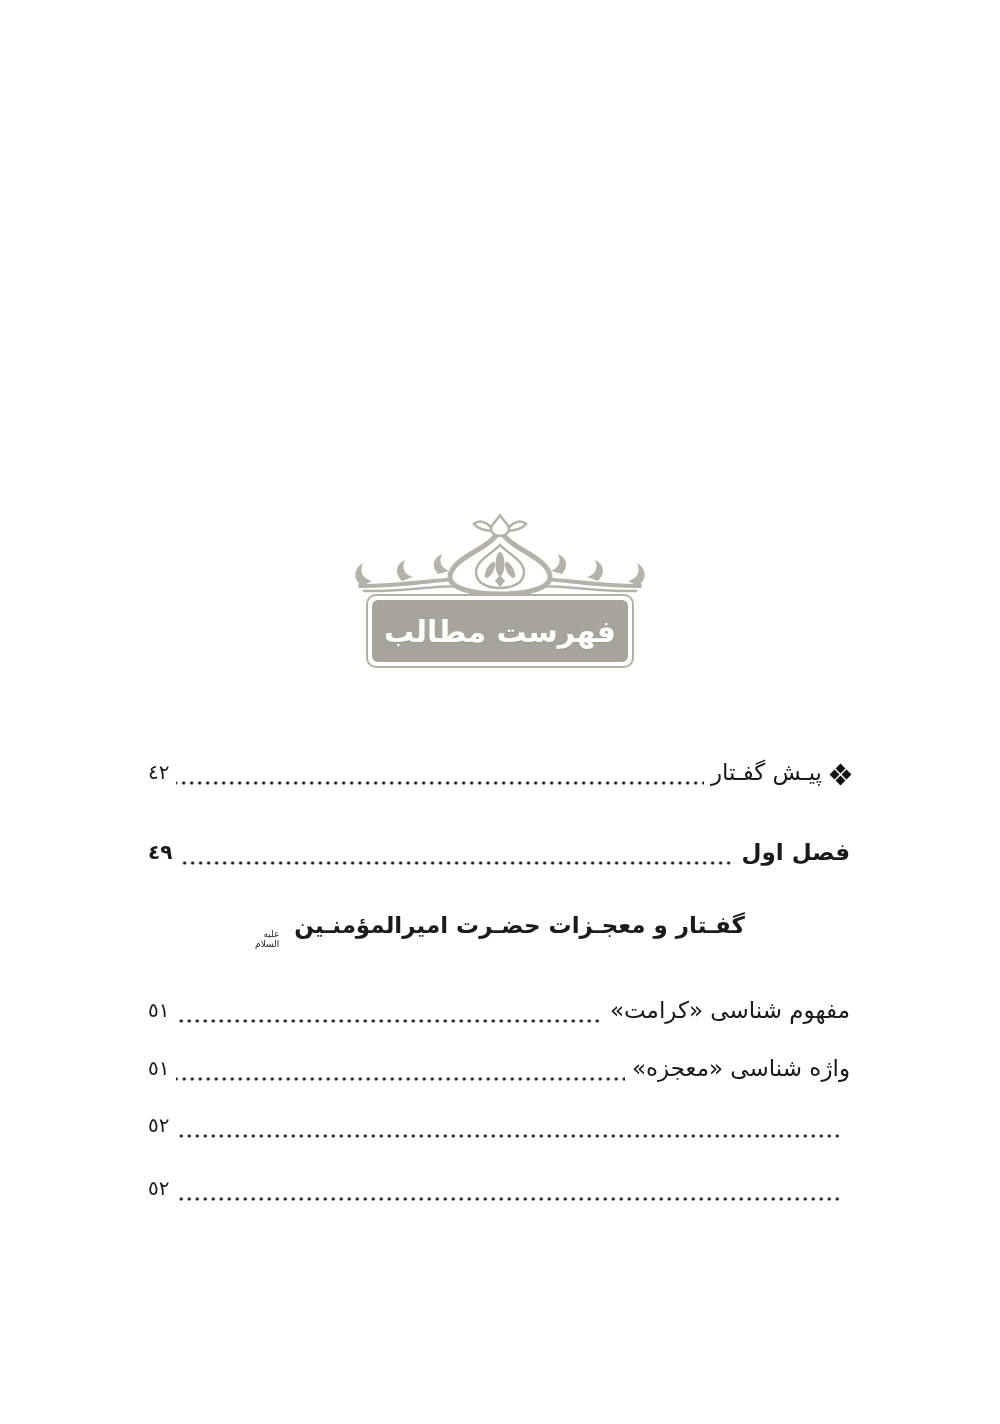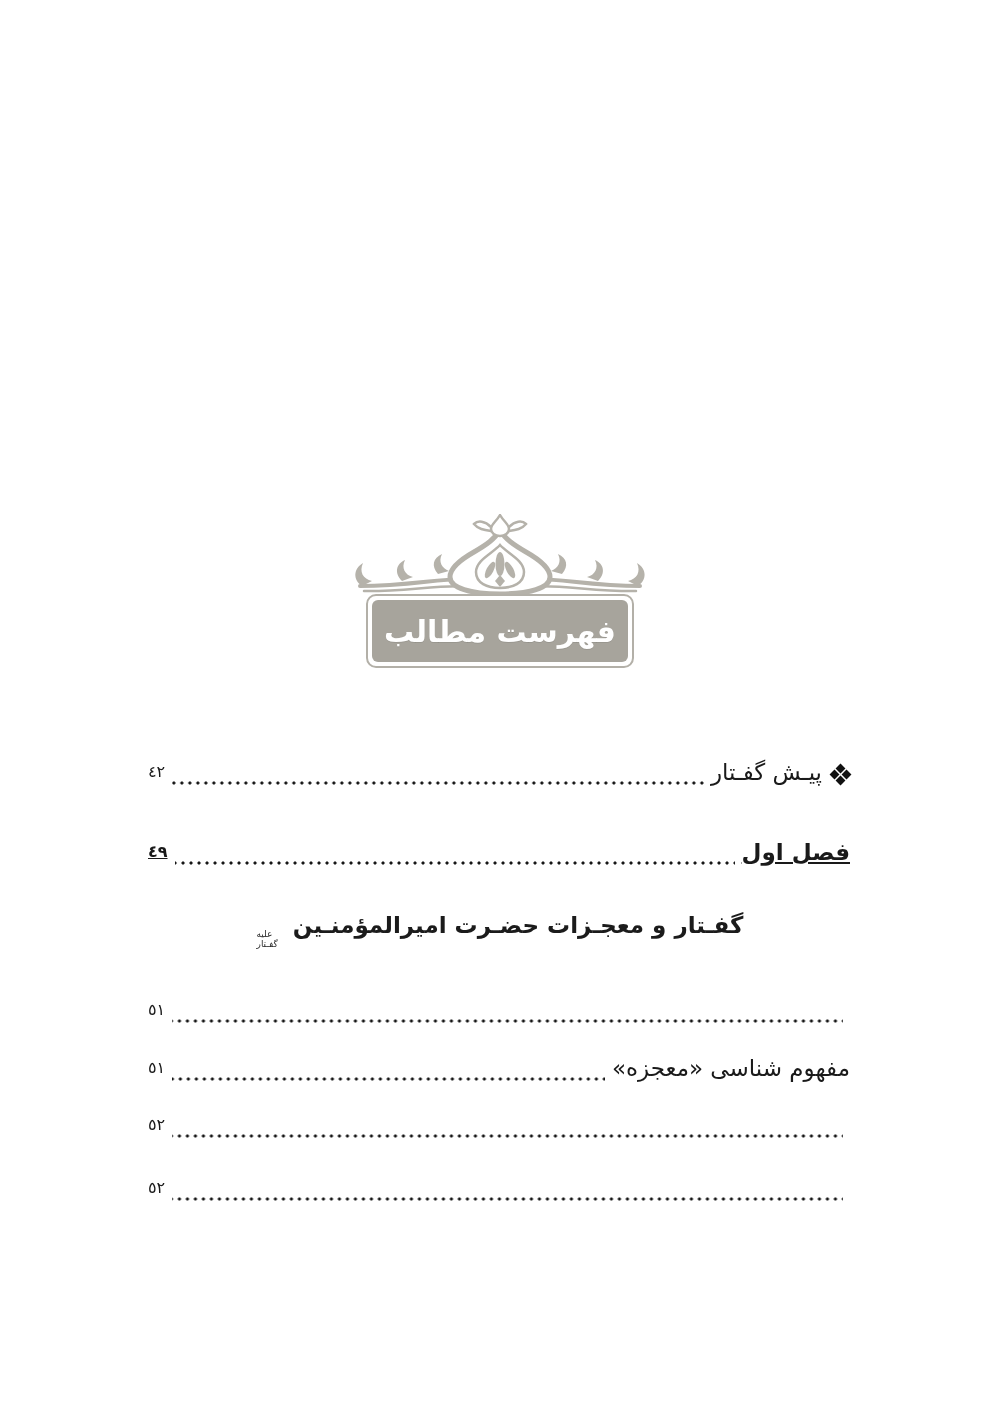--- a/index.html
+++ b/index.html
@@ -22,43 +22,43 @@
   .title-box-inner .title-text{
     color:#ffffff;font-size:30px;font-weight:bold;letter-spacing:1px;
     text-shadow:0 1px 0 rgba(0,0,0,0.08);
   }
   
   .toc-row{
     position:absolute;left:148px;right:150px;height:40px;
     display:flex;align-items:flex-end;font-size:23px;line-height:40px;
   }
   .toc-row .label{white-space:nowrap;}
-  .toc-row.bold .label,.toc-row.bold .page-num{font-weight:bold;text-decoration:underline;}
+  .toc-row.bold .label,.toc-row.bold .page-num{font-weight:bold;}
   .leader{
     flex:1 1 auto;height:4px;margin:0 7px 7px 7px;
     background-image:radial-gradient(circle,#141414 1.35px,transparent 1.8px);
     background-size:8px 4px;background-repeat:repeat-x;background-position:center bottom;
   }
-  .page-num{white-space:nowrap;font-size:16px;margin-top:40px;}
+  .page-num{white-space:nowrap;font-size:20px;margin-top:40px;}
   
   .bullet{position:relative;width:19px;height:19px;margin:0 0 8px 0;margin-inline-end:9px;flex:0 0 auto;}
   .bullet i{position:absolute;width:7px;height:7px;background:#111;transform:rotate(45deg);}
   .bullet .d-top{left:6px;top:0;}
   .bullet .d-bottom{left:6px;top:12px;}
   .bullet .d-right{left:12px;top:6px;}
   .bullet .d-left{left:0;top:6px;}
   
   .section-heading{
     position:absolute;left:0;right:0;top:903px;height:44px;
     text-align:center;font-size:23px;font-weight:bold;line-height:44px;color:#1b1b1b;
   }
   .honorific{
     display:inline-flex;flex-direction:column;vertical-align:-4px;
     font-size:9px;font-weight:normal;line-height:1.15;margin-inline-start:7px;
-    text-align:left;color:#2a2a2a;
+    text-align:right;color:#2a2a2a;
   }
   .row-1{top:752px;}
   .row-2{top:832px;}
   .row-3{top:990px;}
   .row-4{top:1048px;}
   .row-5{top:1105px;}
   .row-6{top:1168px;}
 </style>
 </head>
 <body>
@@ -105,31 +105,32 @@
 <div class="toc-row row-2 bold">
   <span class="label">فصل اول</span>
   <span class="leader"></span>
   <span class="page-num">٤٩</span>
 </div>
 
 <div class="section-heading">
   <span>گفـتار و معجـزات حضـرت امیرالمؤمنـین</span>
   <span class="honorific">
     <span>علیه</span>
-    <span>گفـتار</span>
+    <span>السلام</span>
   </span>
 </div>
 
 <div class="toc-row row-3">
+  <span class="label">مفهوم شناسی «کرامت»</span>
   <span class="leader"></span>
   <span class="page-num">٥١</span>
 </div>
 
 <div class="toc-row row-4">
-  <span class="label">مفهوم شناسی «معجزه»</span>
+  <span class="label">واژه شناسی «معجزه»</span>
   <span class="leader"></span>
   <span class="page-num">٥١</span>
 </div>
 
 <div class="toc-row row-5">
   <span class="leader"></span>
   <span class="page-num">٥٢</span>
 </div>
 
 <div class="toc-row row-6">

